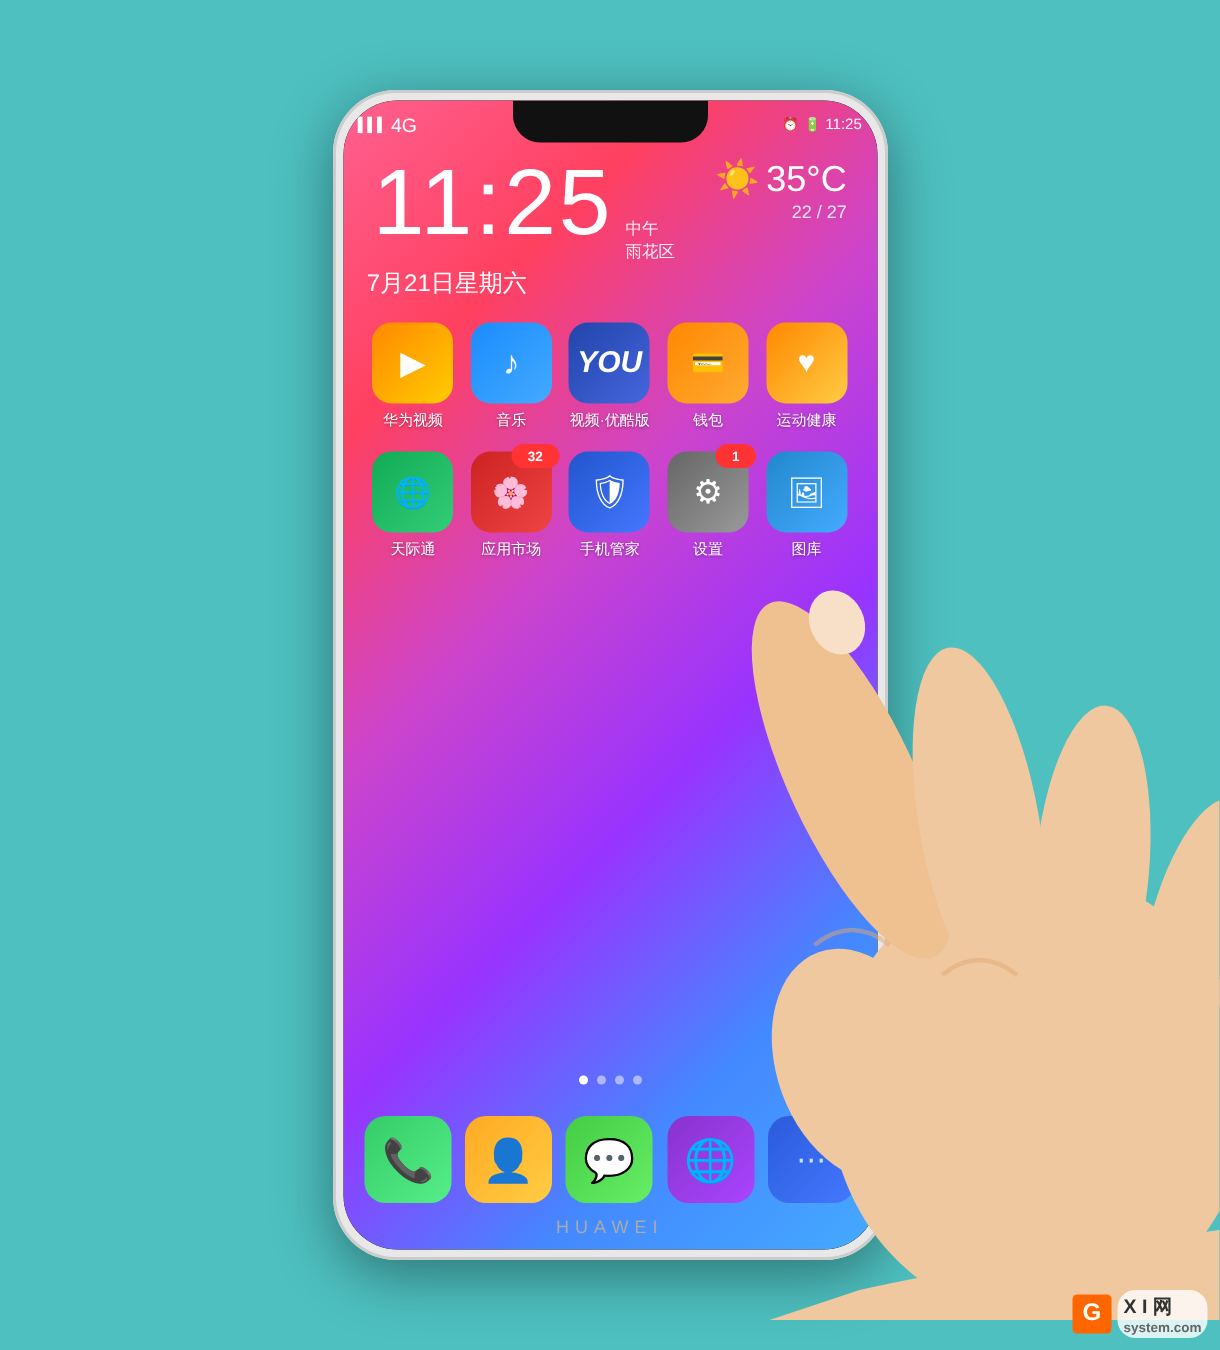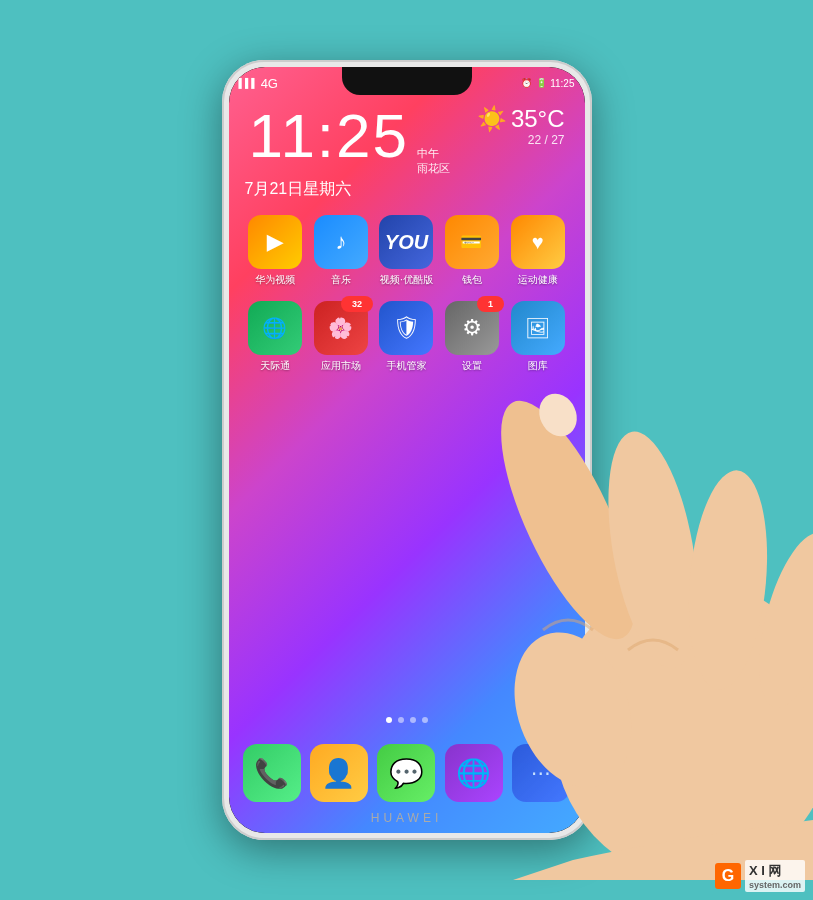--- a/index.html
+++ b/index.html
@@ -328,21 +328,21 @@
       justify-content: center;
       border-radius: 3px;
     }
 
     .watermark-text {
       font-size: 13px;
       color: #333;
       font-weight: bold;
       background: rgba(255,255,255,0.8);
       padding: 2px 4px;
-      border-radius: 2px;
+      border-radius: 12px;
     }
 
     
     .huawei-text {
       position: absolute;
       bottom: 8px;
       left: 50%;
       transform: translateX(-50%);
       color: #aaa;
       font-size: 12px;

